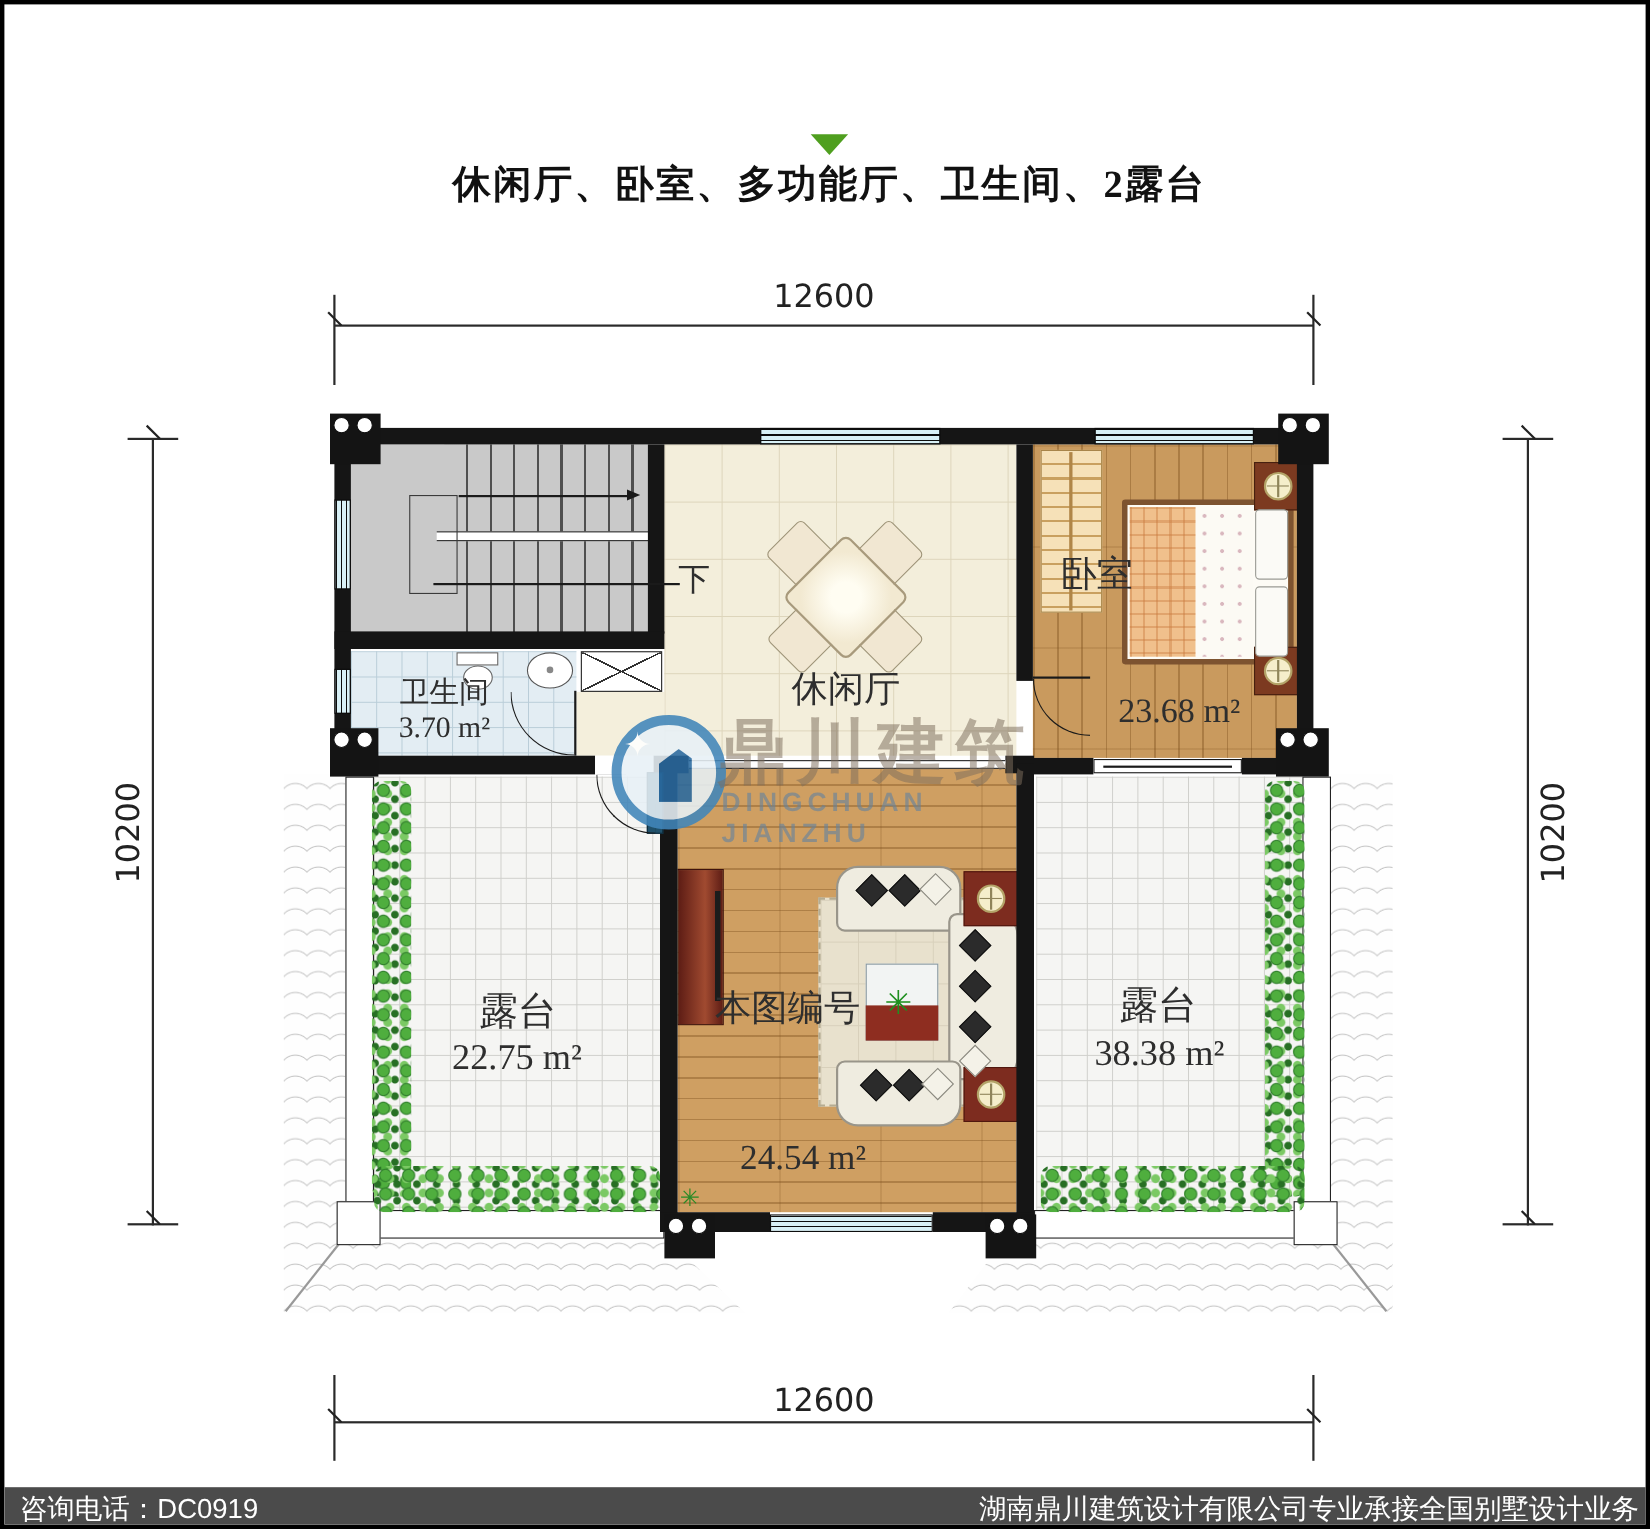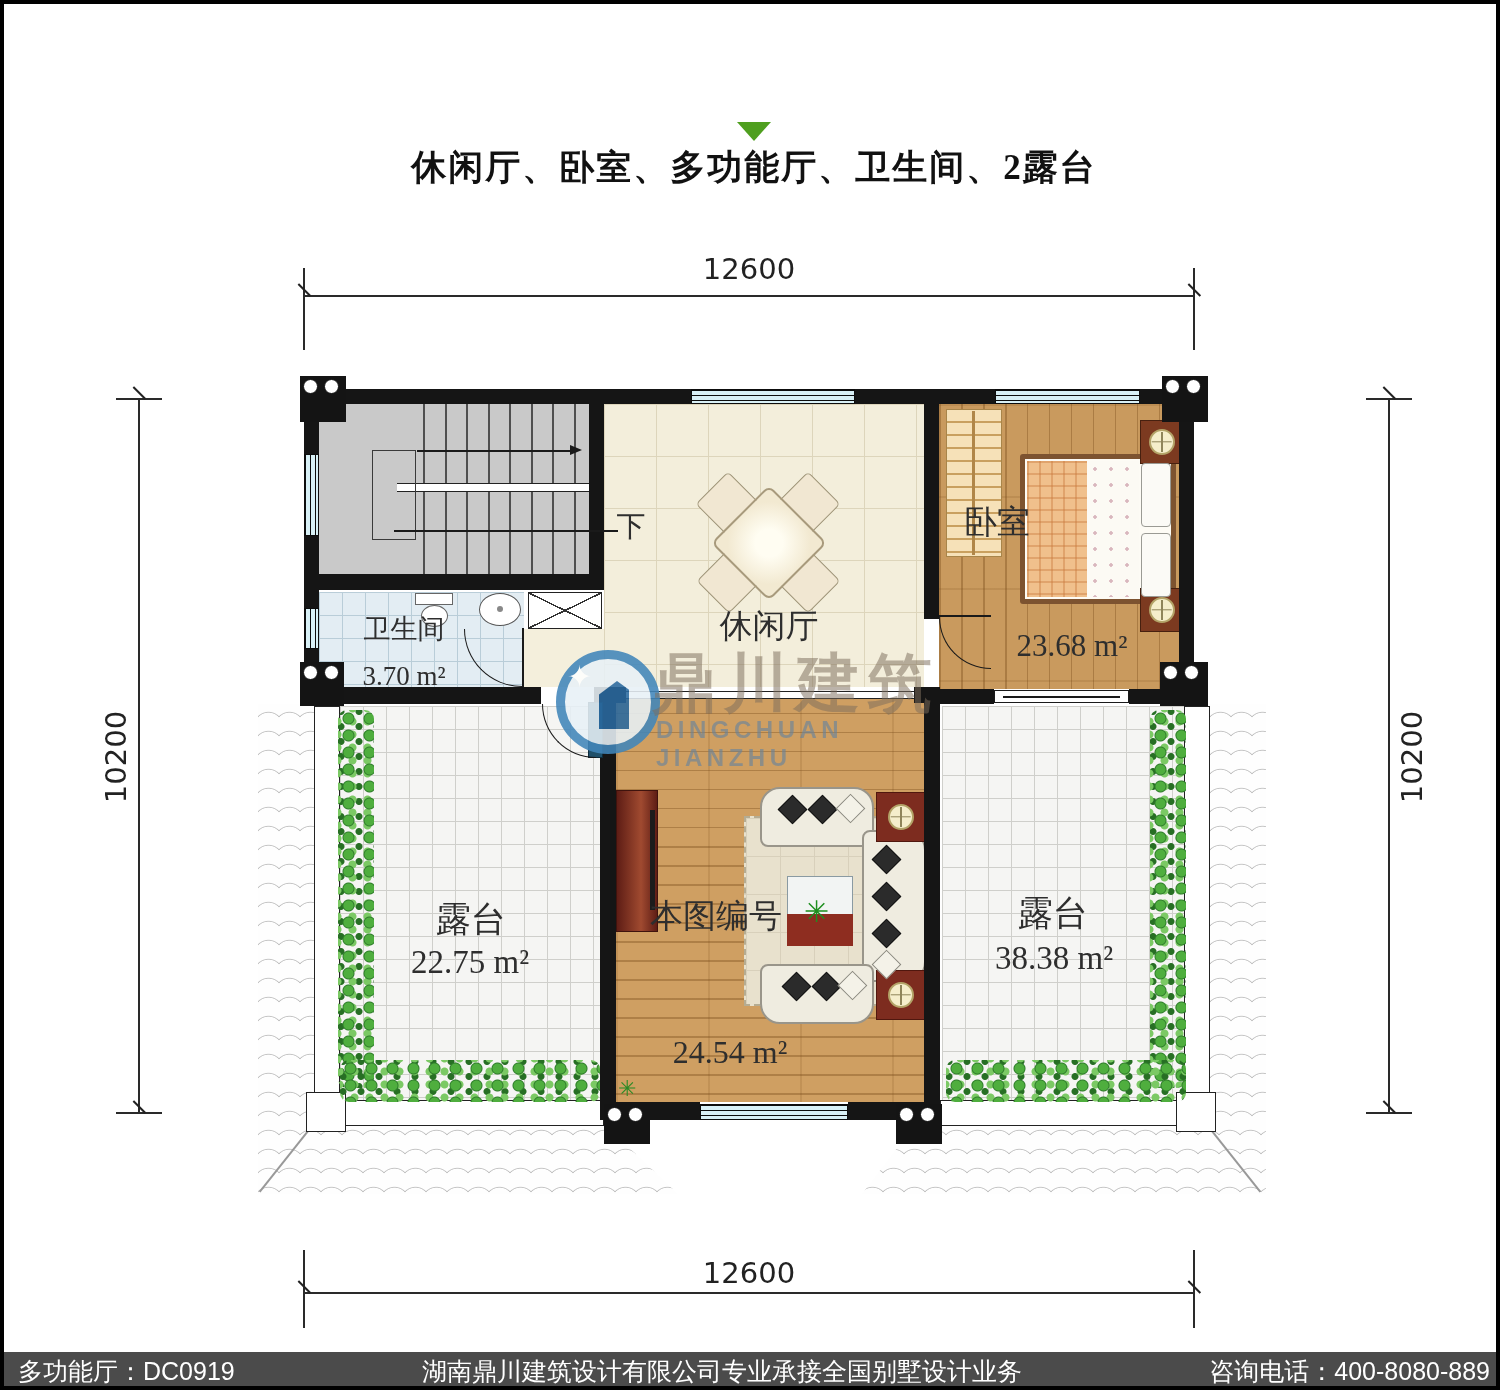--- a/index.html
+++ b/index.html
@@ -187,21 +187,21 @@
   <div class="rlabel" style="left:606px;top:503px;width:42px;font-size:29px;z-index:25;">下</div>
 
   <div class="abs" style="left:411px;top:589px;width:38px;height:12px;background:#fff;border:1.1px solid #666;box-sizing:border-box;z-index:10;"></div>
   <div class="abs" style="left:417px;top:601px;width:27px;height:22px;background:#fff;border:1.2px solid #666;border-radius:50%;box-sizing:border-box;z-index:10;"></div>
   <div class="abs" style="left:475px;top:589px;width:42px;height:33px;background:#fff;border:1.3px solid #555;border-radius:50%;box-sizing:border-box;z-index:10;"></div>
   <div class="abs" style="left:493px;top:602px;width:6px;height:6px;background:#888;border-radius:50%;z-index:11;"></div>
   <div class="xbox" style="left:524px;top:588px;width:74px;height:37px;"></div>
   <div class="leafline" style="left:518px;top:624px;width:2px;height:59px;"></div>
   <div class="arc-bl" style="left:460px;top:625px;width:58px;height:58px;"></div>
   <div class="rlabel" style="left:330px;top:607px;width:140px;font-size:27px;">卫生间</div>
-  <div class="rlabel" style="left:332px;top:642px;width:136px;font-size:27px;margin-top:15px;">3.70 m²</div>
+  <div class="rlabel" style="left:332px;top:642px;width:136px;font-size:27px;">3.70 m²</div>
 
   <div class="chair" style="left:701px;top:477px;"></div>
   <div class="chair" style="left:781px;top:477px;"></div>
   <div class="chair" style="left:702px;top:554px;"></div>
   <div class="chair" style="left:781px;top:554px;"></div>
   <div class="dtable" style="left:724px;top:498px;"></div>
   <div class="rlabel" style="left:685px;top:600px;width:160px;font-size:33px;">休闲厅</div>
 
   <div class="furn" style="left:942px;top:405px;width:56px;height:148px;background:#f6e1b8 repeating-linear-gradient(180deg,transparent 0 11px,#c9a05f 11px 13px);border:1.3px solid #a8854a;box-sizing:border-box;"></div>
   <div class="abs" style="left:968px;top:407px;width:2.5px;height:144px;background:#b08648;z-index:11;"></div>
@@ -256,18 +256,17 @@
   <div class="rlabel" style="left:970px;top:936px;width:160px;font-size:33px;">38.38 m²</div>
 
   <div class="wm" style="left:552px;top:646px;width:104px;height:104px;border:9px solid #4186ba;border-radius:50%;background:#e8f1f7;box-sizing:border-box;opacity:.88;">
     <div class="abs" style="left:34px;top:22px;width:30px;height:48px;background:#2a6aa0;clip-path:polygon(0 28%,60% 0,100% 18%,100% 100%,0 100%);"></div>
     <div class="abs" style="left:2px;top:0px;font-size:30px;color:#fff;">✦</div>
   </div>
   <div class="wm" style="left:652px;top:712px;width:330px;font-size:24px;font-weight:bold;letter-spacing:4.5px;color:rgba(100,130,158,.62);">DINGCHUAN JIANZHU</div>
   <div class="wm" style="left:648px;top:636px;width:340px;height:84px;font-family:'Liberation Serif','DejaVu Serif',serif;font-weight:bold;font-size:64px;letter-spacing:8px;color:rgba(125,110,92,.52);">鼎川建筑</div>
 
   <div class="footer">
-    <span>多功能厅：DC0919</span>
+    <span>咨询电话：DC0919</span>
     <span>湖南鼎川建筑设计有限公司专业承接全国别墅设计业务</span>
-    <span>咨询电话：400-8080-889</span>
   </div>
 
 </div>
 
 </body></html>

